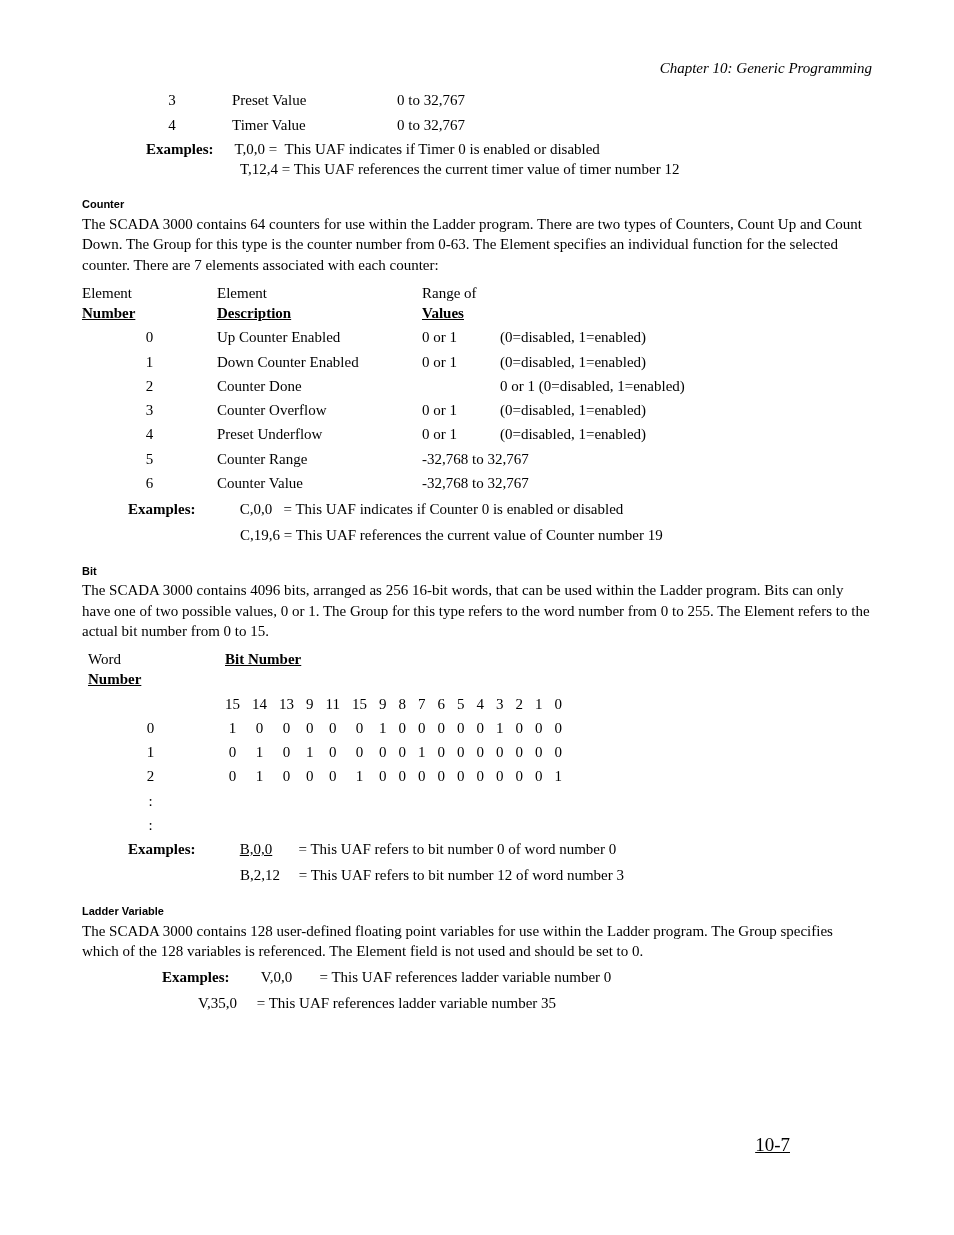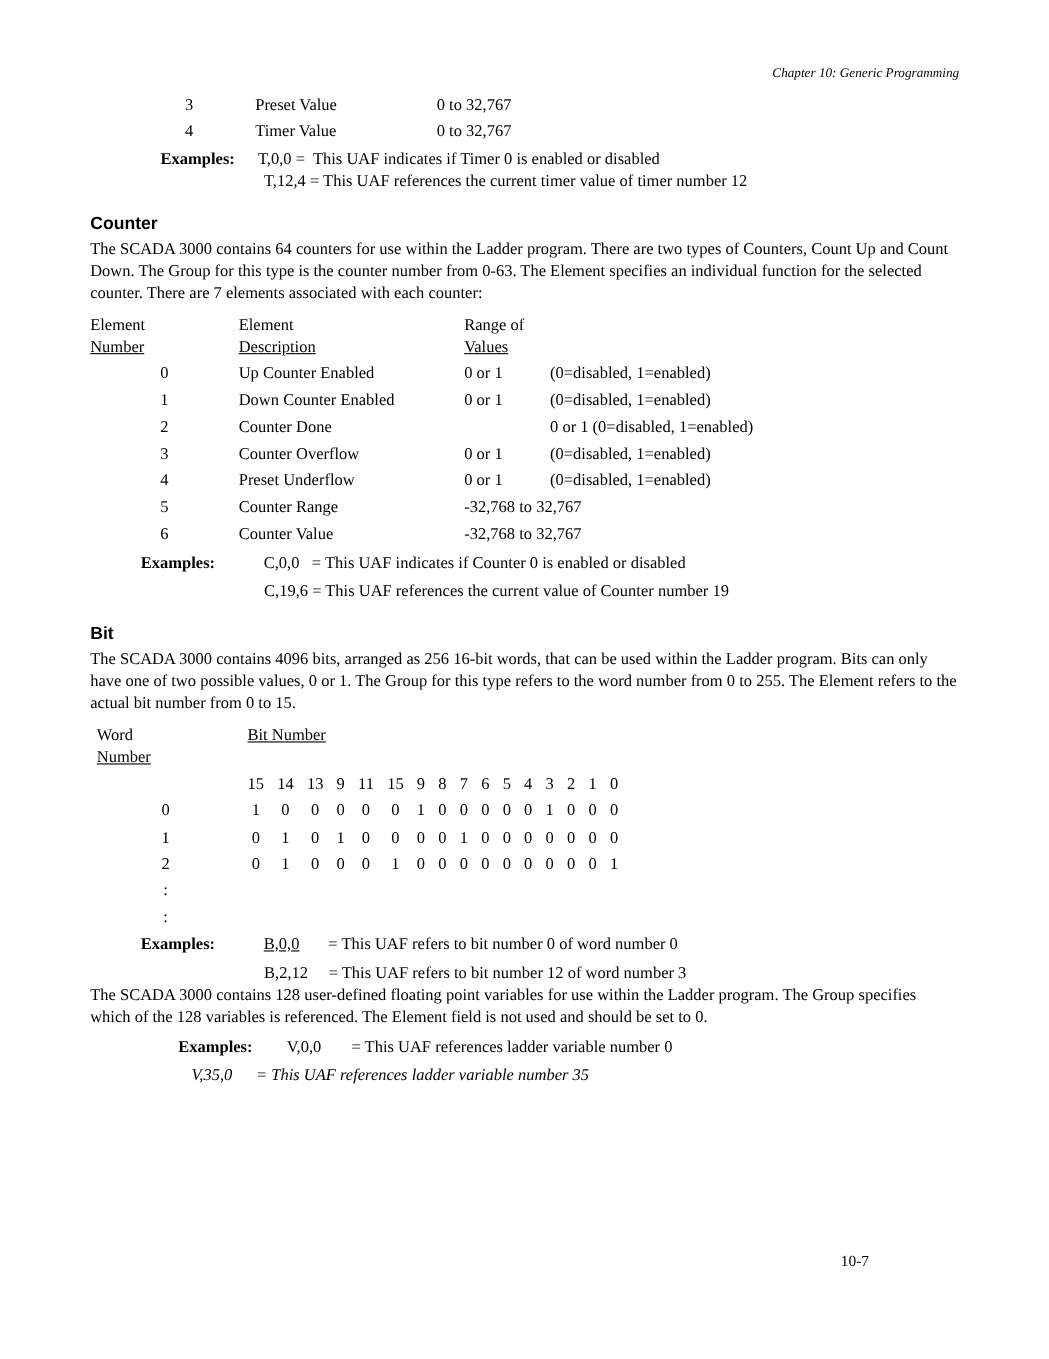--- a/index.html
+++ b/index.html
@@ -9,52 +9,53 @@
     color: #000;
     background: #fff;
     margin: 0;
     padding: 58px 82px 40px 82px;
     width: 954px;
     box-sizing: border-box;
   }
   .header-line {
     text-align: right;
     font-style: italic;
-    font-size: 12px;
+    font-size: 15px;
     margin-bottom: 10px;
   }
   .section-title {
     font-family: Arial, Helvetica, sans-serif;
     font-weight: bold;
-    font-size: 16px;
+    font-size: 11px;
     margin-top: 18px;
     margin-bottom: 2px;
   }
   p {
     margin: 0 0 6px 0;
   }
   table {
     border-collapse: collapse;
     font-family: inherit;
     font-size: 15px;
   }
   td, th {
     padding: 2px 0;
     text-align: left;
     vertical-align: top;
     font-weight: normal;
   }
-  .u { text-decoration: underline; }
+  .u { text-decoration: underline; font-weight: bold; }
   .center { text-align: center; }
   .examples-label { display:inline-block;font-weight:bold; }
   .page-num {
     position: absolute;
     right: 82px;
     bottom: 40px;
-    font-size: 14px;
+    font-size: 19px;
+    text-decoration: underline;
   }
   .page-wrap { position: relative; min-height: 1140px; }
   .bit-table td, .bit-table th { text-align: center; padding: 2px 6px; }
   .bit-table td:first-child, .bit-table th:first-child { text-align: center; }
 </style>
 </head>
 <body>
 <div class="page-wrap">
 
 <div class="header-line">Chapter 10: Generic Programming</div>
@@ -253,27 +254,28 @@
 <div style="margin-left:46px; margin-top:2px;">
   <span class="examples-label" style="width:108px;">Examples:</span>
   <span style="display:inline-block; width:55px;text-decoration:underline;">B,0,0</span>
   <span>=   This UAF refers to bit number 0 of word number 0</span>
 </div>
 <div style="margin-left:158px; margin-top:6px;">
   <span style="display:inline-block; width:55px;">B,2,12</span>
   <span>=   This UAF refers to bit number 12 of word number 3</span>
 </div>
 
+<div class="section-title">Ladder Variable</div>
 <p>The SCADA 3000 contains 128 user-defined floating point variables for use within the Ladder program.  The Group specifies which of the 128 variables is referenced. The Element field is not used and should be set to 0.</p>
 
 <div style="margin-left:80px; margin-top:2px;">
   <span class="examples-label" style="width:95px;">Examples:</span>
   <span style="display:inline-block; width:55px;">V,0,0</span>
   <span>=  This UAF references ladder variable number 0</span>
 </div>
-<div style="margin-left:92px; margin-top:6px;font-style:italic;">
+<div style="margin-left:116px; margin-top:6px;">
   <span style="display:inline-block; width:55px;">V,35,0</span>
   <span>=  This UAF references ladder variable number 35</span>
 </div>
 
 <div class="page-num">10-7</div>
 
 </div>
 
 </body></html>

